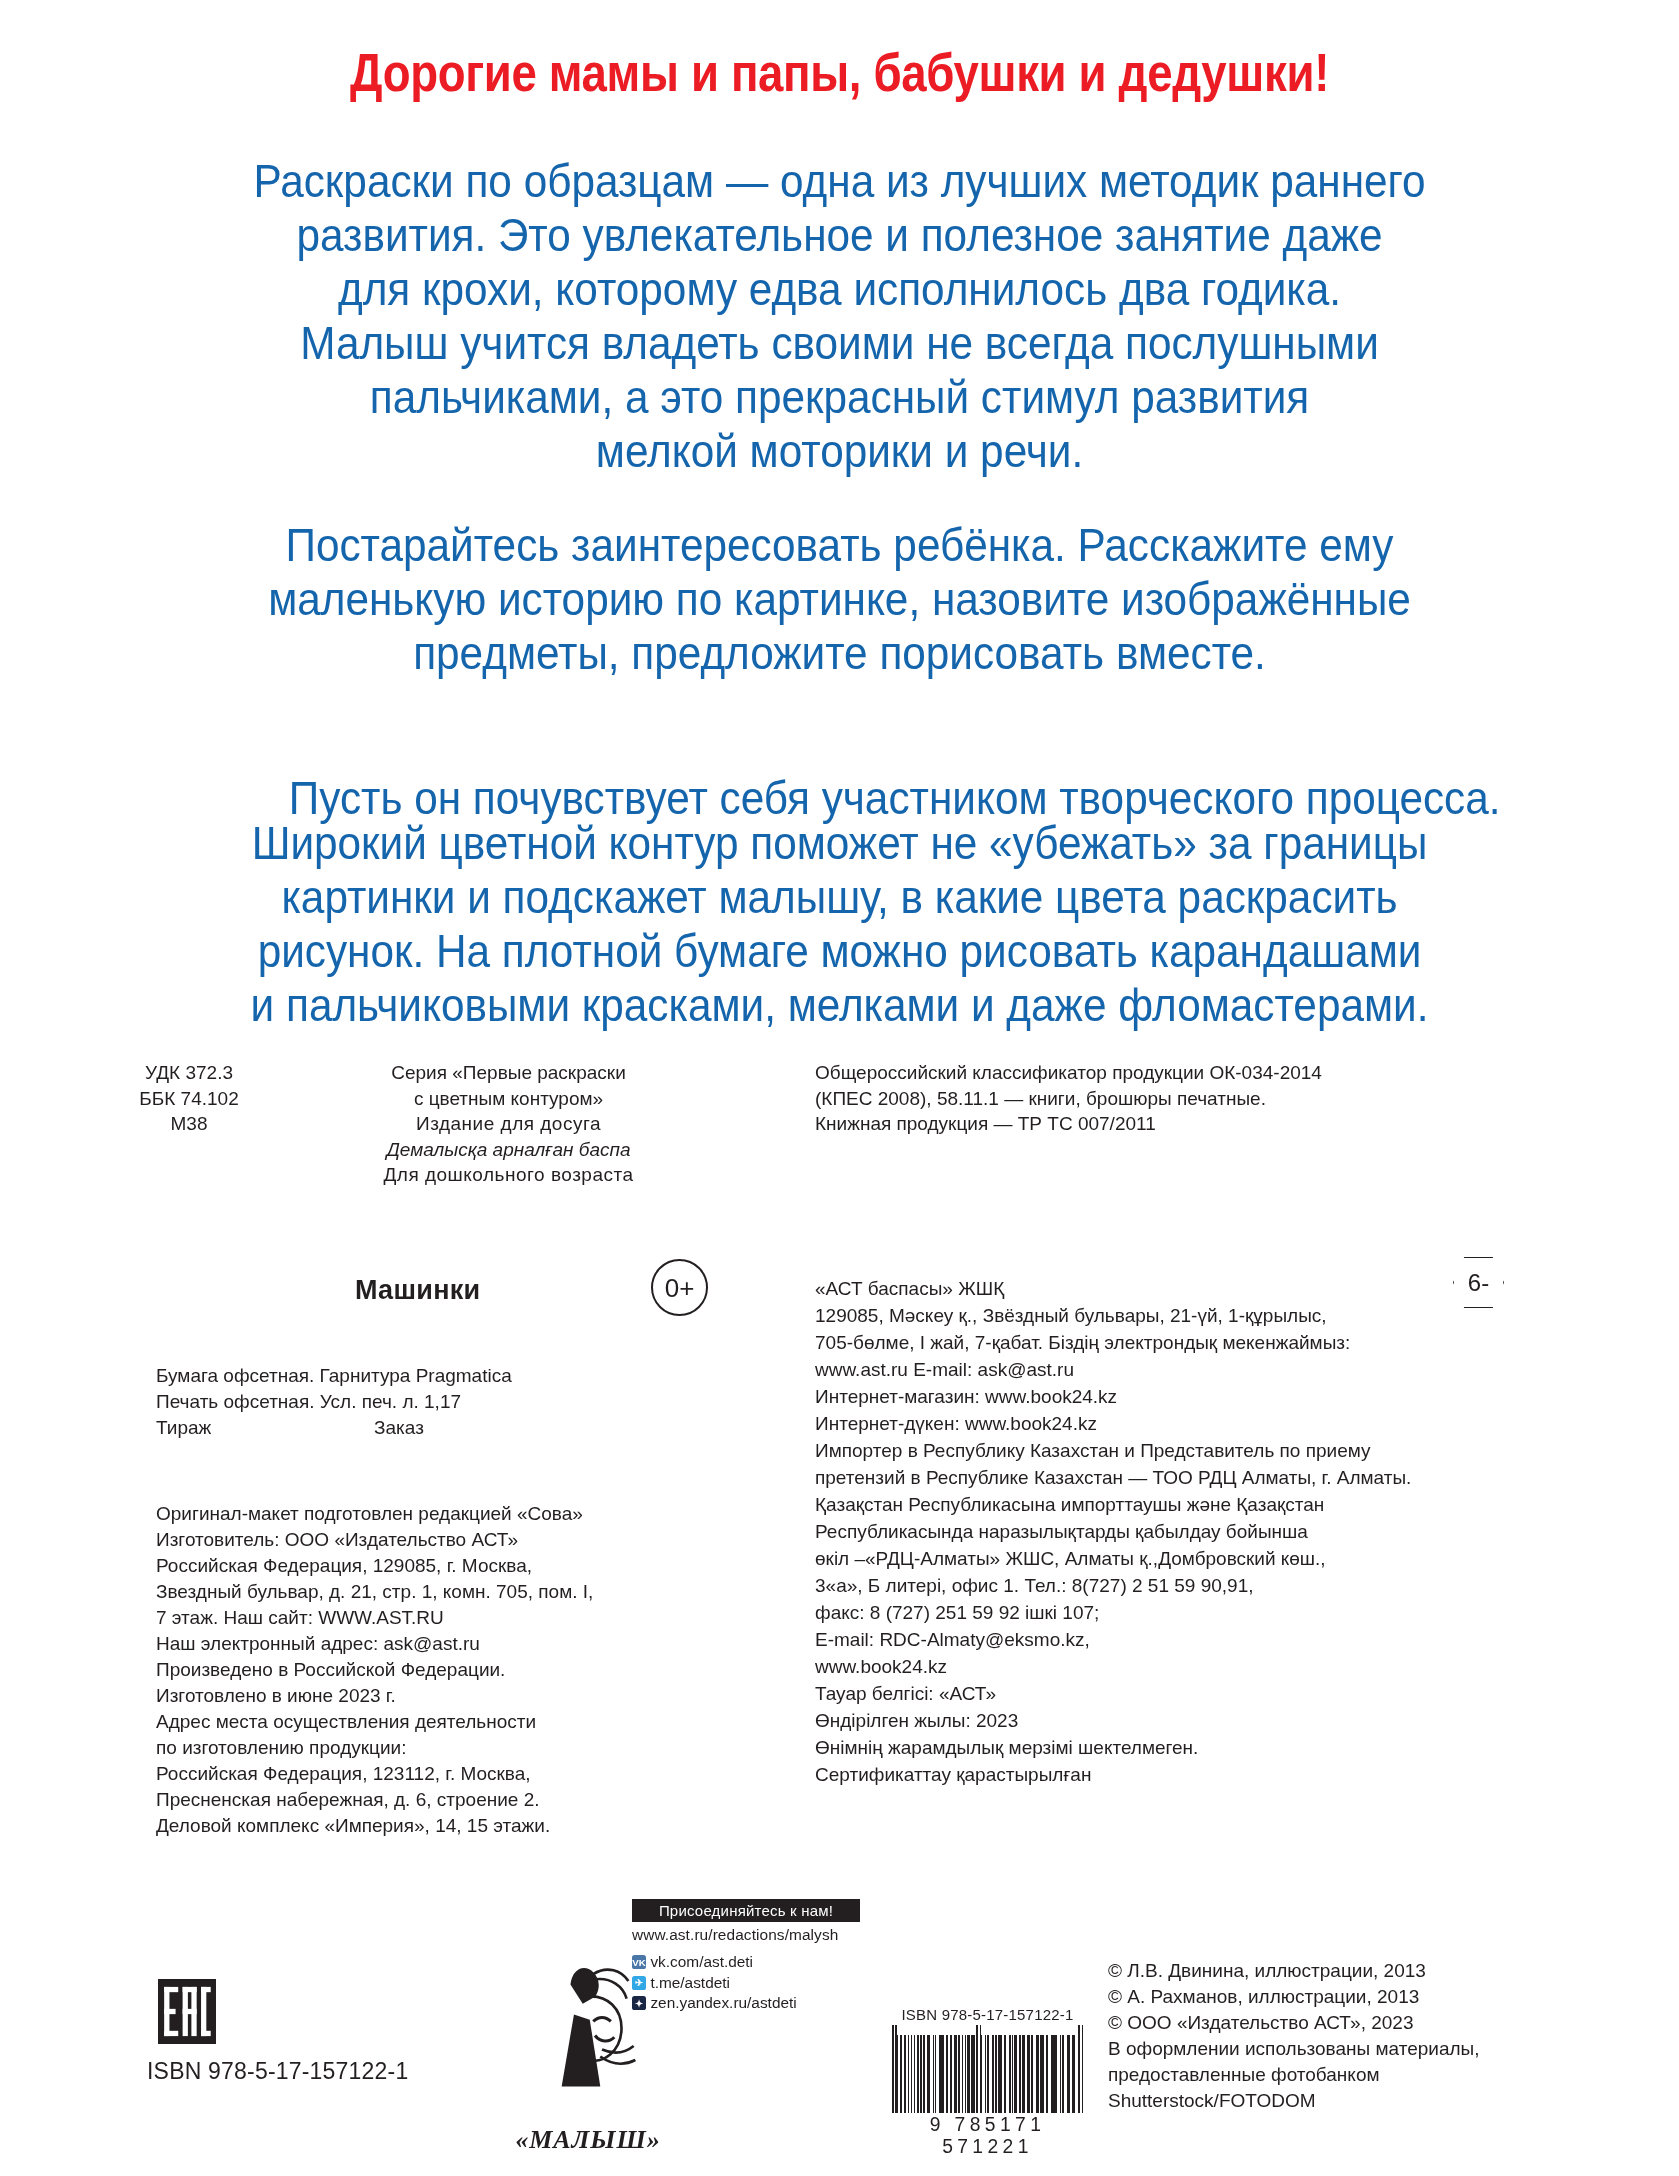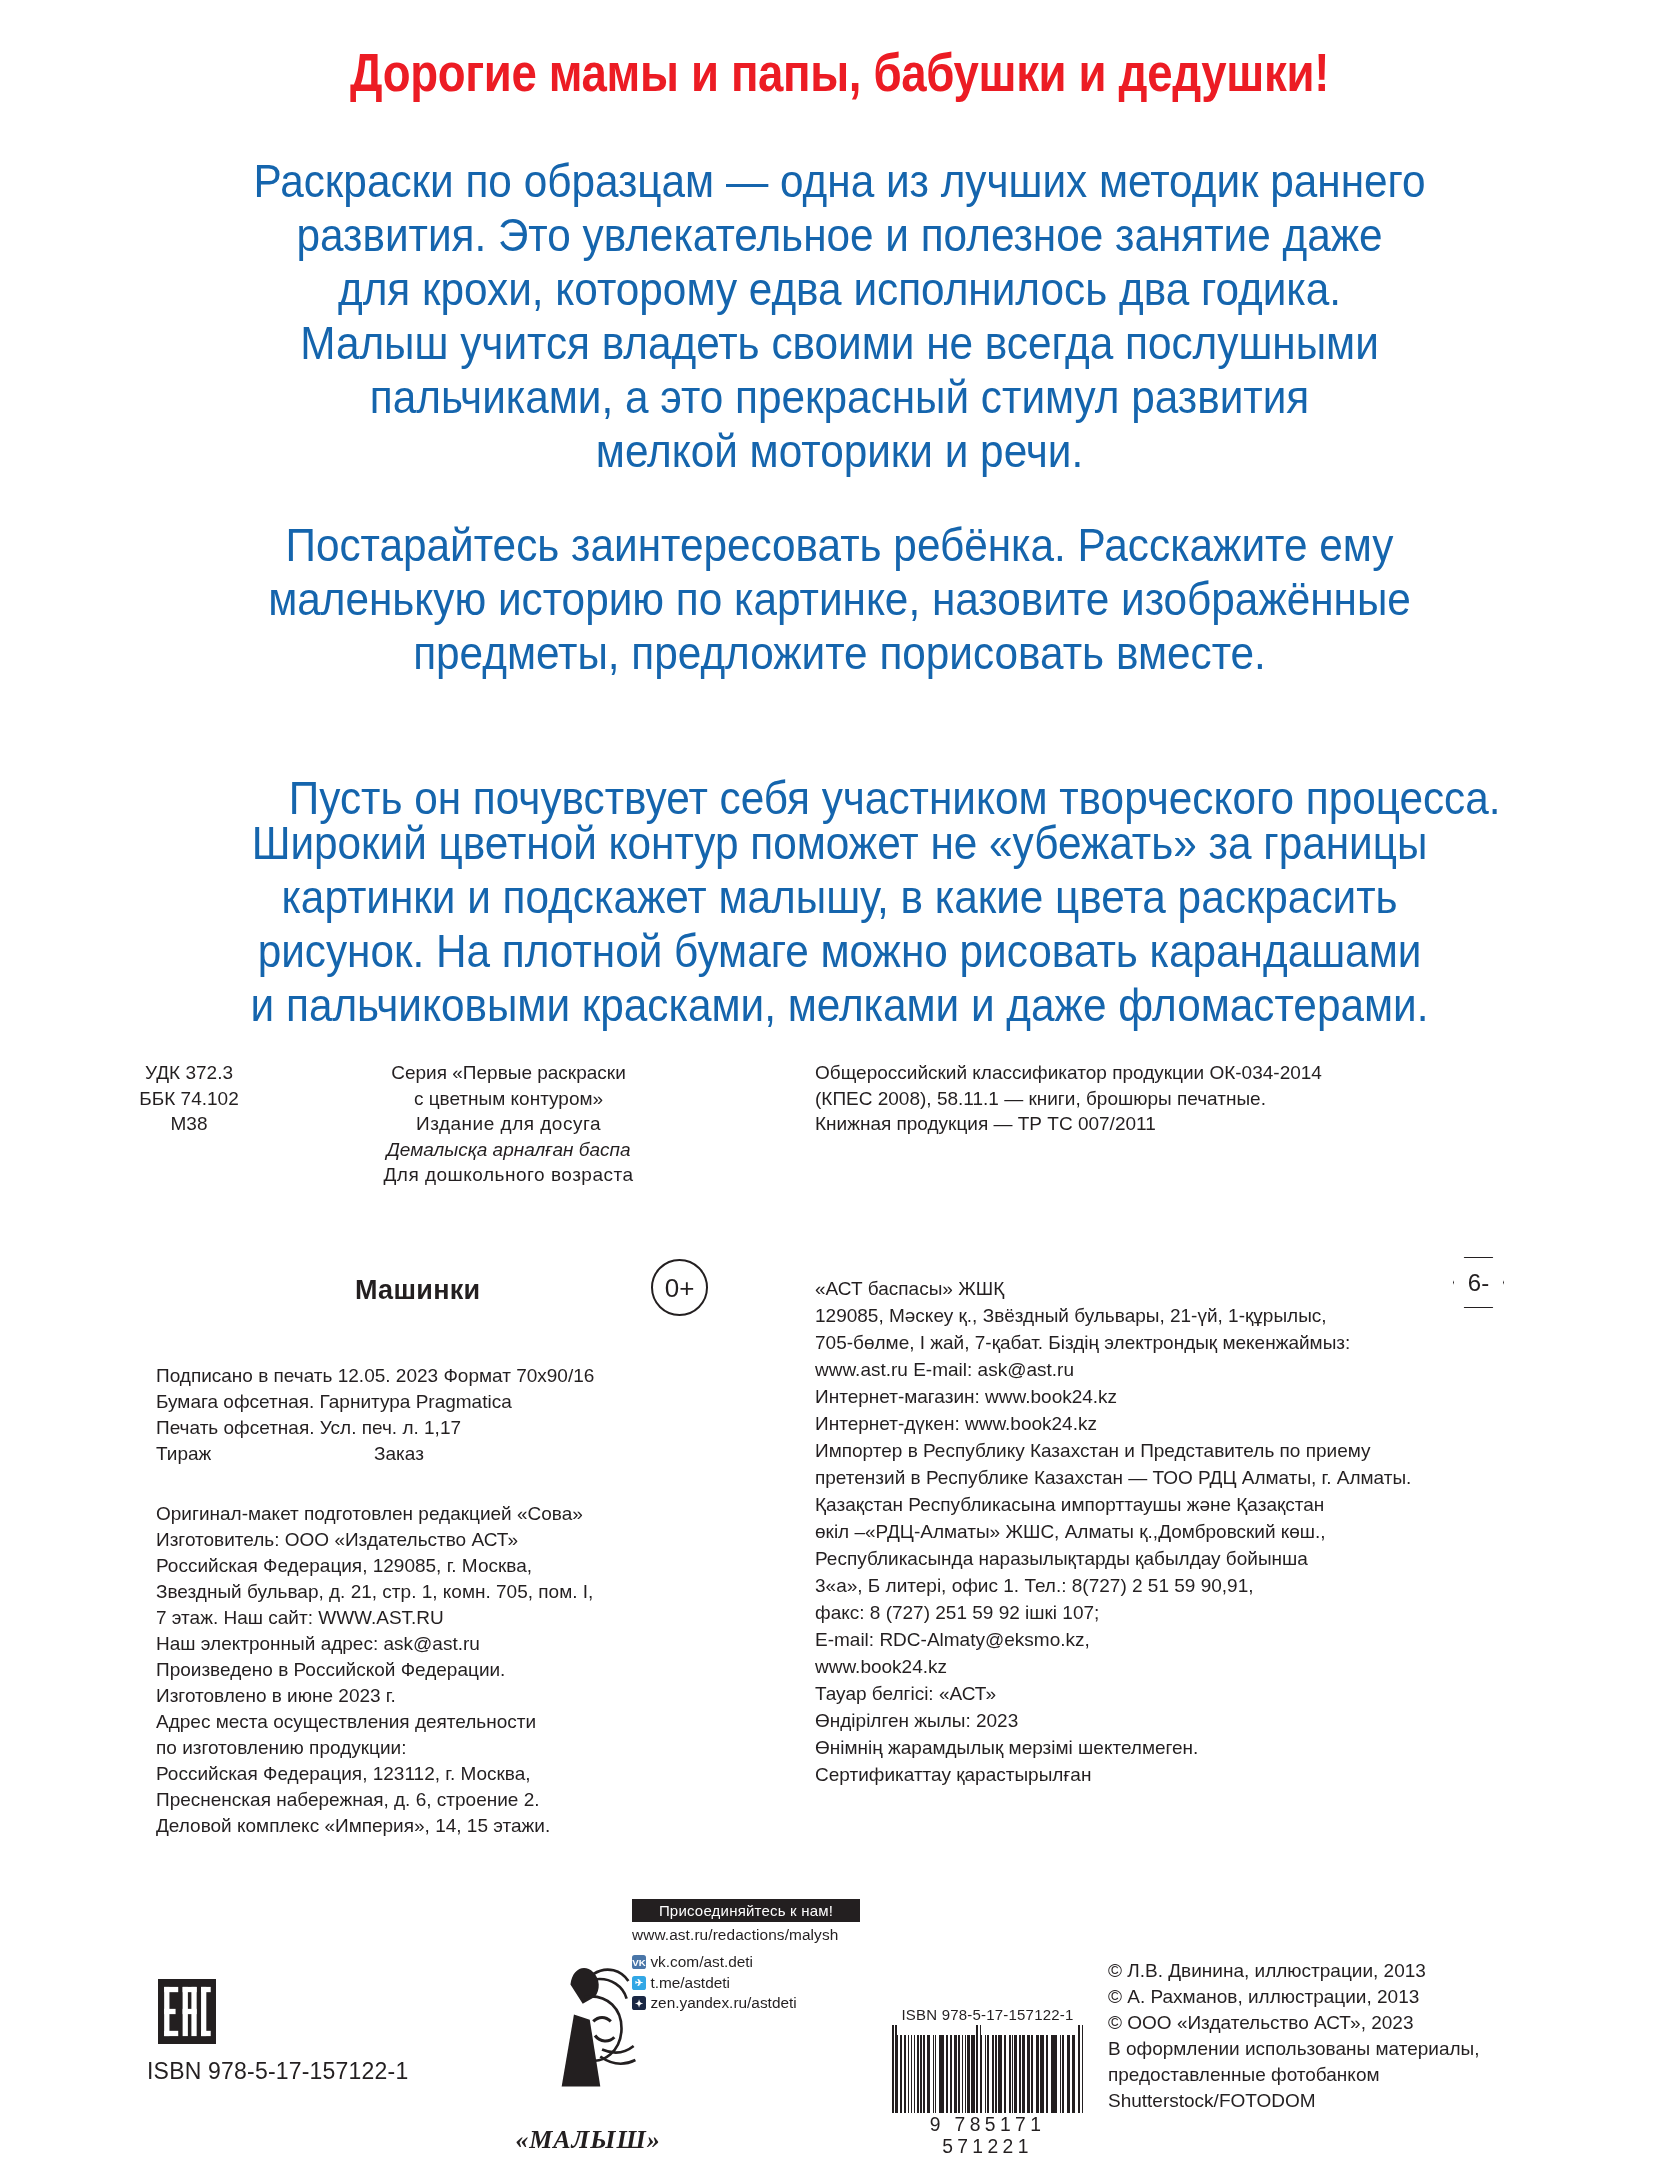--- a/index.html
+++ b/index.html
@@ -373,21 +373,20 @@
   <span>0+</span>
 </div>
 
 <div id="export-badge">
   <span class="hex"></span>
   <span class="hex-inner"></span>
   <span>6-</span>
 </div>
 
 <div class="imp" id="printdata">
-  <div>Подписано в печать 12.05. 2023   Формат 70x90/16</div>
   <div>Бумага офсетная. Гарнитура Pragmatica</div>
   <div>Печать офсетная. Усл. печ. л. 1,17</div>
   <div class="tirazh-row">
     <span class="a">Тираж</span>
     <span>Заказ</span>
   </div>
 </div>
 
 <div class="imp" id="leftimprint">
   <div>Оригинал-макет подготовлен редакцией «Сова»</div>
@@ -408,22 +407,22 @@
 <div class="imp" id="rightimprint">
   <div>«АСТ баспасы» ЖШҚ</div>
   <div>129085, Мәскеу қ., Звёздный бульвары, 21-үй, 1-құрылыс,</div>
   <div>705-бөлме, I жай, 7-қабат. Біздің электрондық мекенжаймыз:</div>
   <div>www.ast.ru  E-mail: ask@ast.ru</div>
   <div>Интернет-магазин: www.book24.kz</div>
   <div>Интернет-дүкен: www.book24.kz</div>
   <div>Импортер в Республику Казахстан  и Представитель по приему</div>
   <div>претензий в Республике Казахстан — ТОО РДЦ Алматы, г. Алматы.</div>
   <div>Қазақстан Республикасына импорттаушы және Қазақстан</div>
+  <div>Республикасында наразылықтарды қабылдау бойынша</div>
   <div>өкіл –«РДЦ-Алматы» ЖШС, Алматы қ.,Домбровский көш.,</div>
-  <div>Республикасында наразылықтарды қабылдау бойынша</div>
   <div>3«а», Б литері, офис 1. Тел.: 8(727) 2 51 59 90,91,</div>
   <div>факс: 8 (727) 251 59 92 ішкі 107;</div>
   <div>E-mail: RDC-Almaty@eksmo.kz,</div>
   <div>www.book24.kz</div>
   <div>Тауар белгісі: «АСТ»</div>
   <div>Өндірілген жылы: 2023</div>
   <div>Өнімнің жарамдылық мерзімі шектелмеген.</div>
   <div>Сертификаттау қарастырылған</div>
 </div>
 

